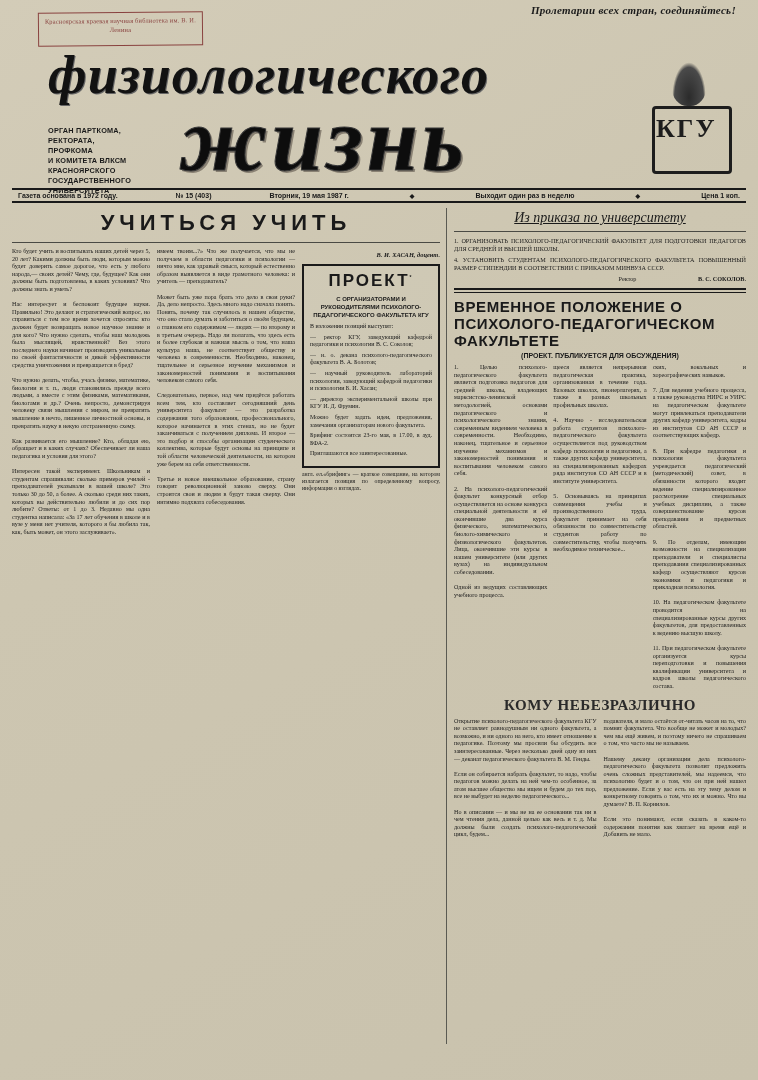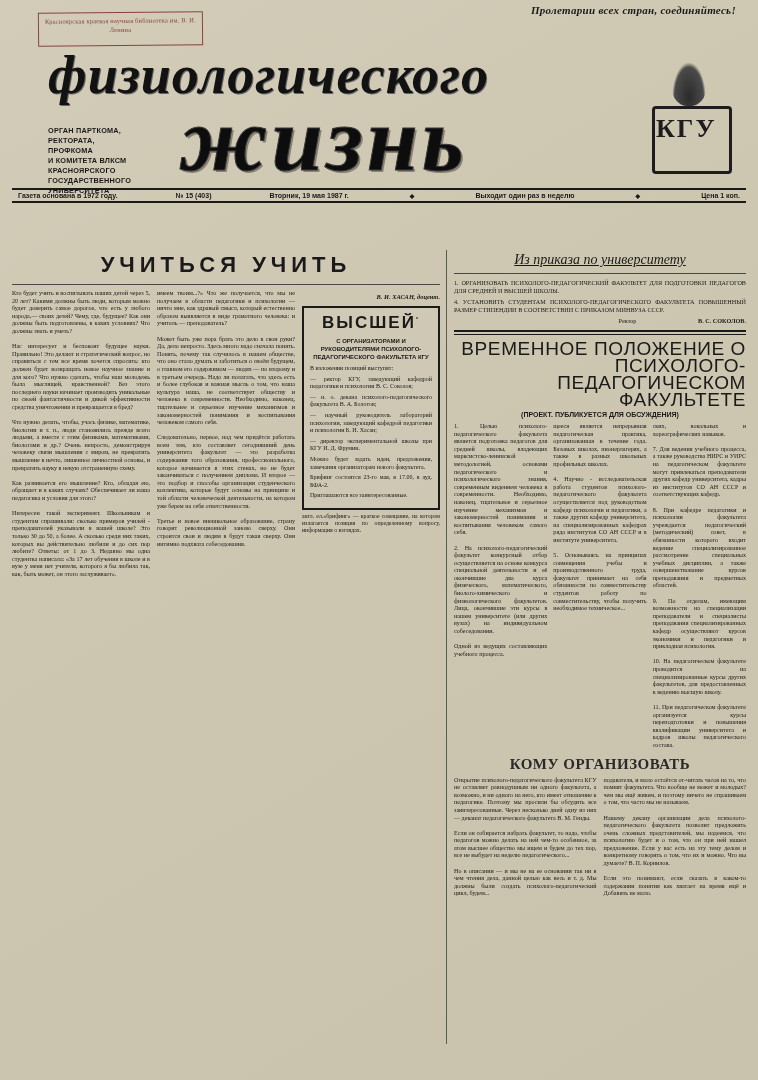--- a/index.html
+++ b/index.html
@@ -100,21 +100,20 @@
   }
   .mastbar span{white-space:nowrap;}
   .diamond{font-size:6px;margin:0 3px;}
   .columns{
     display:flex;
     margin-top:5px;
     height:836px;
   }
   .col{
     box-sizing:border-box;
-    margin-top:42px;
   }
   .col-left{width:435px;padding-right:6px;border-right:1px solid #5a5a52;}
   .col-right{width:299px;padding-left:7px;}
   h1.headline{
     font-family:"Liberation Sans", sans-serif;
     font-size:22px;font-weight:bold;
     letter-spacing:5px;
     text-align:center;
     margin:2px 0 6px 0;
   }
@@ -137,22 +136,22 @@
     font-size:14px;
     text-align:center;
     margin:2px 0 5px 0;
     text-decoration:underline;
   }
   .order-body{font-size:6.2px;line-height:8px;text-align:justify;}
   .order-body p{margin:0 0 3px 0;}
   .dbl-rule{border-top:2px solid #1a1a1a;border-bottom:1px solid #1a1a1a;height:2px;margin:5px 0;}
   h2.section{
     font-family:"Liberation Sans", sans-serif;
-    font-size:19px;font-weight:normal;
-    text-align:right;
+    font-size:15px;font-weight:bold;
+    text-align:left;
     line-height:17px;
     letter-spacing:.6px;
     margin:4px 0 3px 0;
   }
   .proekt{
     text-align:center;font-size:7px;font-weight:bold;
     font-family:"Liberation Sans", sans-serif;
     margin-bottom:5px;
   }
   .two-col{display:flex;gap:7px;}
@@ -247,21 +246,21 @@
 Может быть уже пора брать это дело в свои руки? Да, дело непросто. Здесь много надо сначала понять. Понять, почему так случилось в нашем обществе, что оно стало думать и заботиться о своём будущем, о главном его содержимом — людях — по второму и в третьем очередь. Надо ли полагать, что здесь есть и более глубокая и важная мысль о том, что наша культура наша, не соответствует обществу и человека в современности. Необходимо, наконец, тщательнее и серьезное изучение механизмов и закономерностей понимания и воспитывания человеком самого себя.
 
 Следовательно, первое, над чем придётся работать всем тем, кто составляет сегодняшний день университета факультет — это разработка содержания того образования, профессионального, которое начинается в этих стенах, но не будет заканчиваться с получением диплома. И второе — это подбор и способы организации студенческого коллектива, которые будут основы на принципе и той области человеческой деятельности, на котором уже берем на себя ответственности.
 
 Третье и новое внешкольное образование, страну говорит революционной заново сверху. Они строится свои и людям в будут такая сверху. Они интимно подхвата собеседования.</div>
         <div class="c">
           <div class="body-text"></div>
           <div class="sign" style="white-space:pre-line;">В. И. ХАСАН, доцент.</div>
 
           <div class="briefing-box">
-            <div class="briefing-title"><span>ВЫСШЕЙ</span><span class="sup">*</span></div>
+            <div class="briefing-title"><span>ПРОЕКТ</span><span class="sup">*</span></div>
             <div class="briefing-sub">С ОРГАНИЗАТОРАМИ И РУКОВОДИТЕЛЯМИ ПСИХОЛОГО-ПЕДАГОГИЧЕСКОГО ФАКУЛЬТЕТА КГУ</div>
             <div class="briefing-body">
               <p>В изложении позиций выступят:</p>
               <p class="bullet-dash">— ректор КГУ, заведующий кафедрой педагогики и психологии В. С. Соколов;</p>
               <p class="bullet-dash">— н. о. декана психолого-педагогического факультета В. А. Болотов;</p>
               <p class="bullet-dash">— научный руководитель лабораторий психологии, заведующий кафедрой педагогики и психологии Б. И. Хасан;</p>
               <p class="bullet-dash">— директор экспериментальной школы при КГУ И. Д. Фрумин.</p>
               <p>Можно будет задать идеи, предложения, замечания организаторам нового факультета.</p>
               <p>Брифинг состоится 23-го мая, в 17.00, в ауд. БФА-2.</p>
               <p>Приглашаются все заинтересованные.</p>
@@ -311,21 +310,21 @@
 8. При кафедре педагогики и психологии факультета учреждается педагогический (методический) совет, в обязанности которого входит ведение специализированное рассмотрение специальных учебных дисциплин, а также совершенствование курсов преподавания и предметных областей.
 
 9. По отделам, имеющим возможности на специализации преподаватели и специалисты преподавания специализированных кафедр осуществляют курсов экономики и педагогики и прикладная психология.
 
 10. На педагогическом факультете проводится на специализированные курсы других факультетов, для предоставленных к ведению высшую школу.
 
 11. При педагогическом факультете организуется курсы переподготовки и повышения квалификации университета и кадров школы педагогического состава.</div>
         </div>
       </div>
 
-      <h3 class="small-head">КОМУ ОРГАНИЗОВАТЬ</h3>
+      <h3 class="small-head">КОМУ НЕБЕЗРАЗЛИЧНО</h3>
       <div class="two-col">
         <div class="c body-text" style="white-space:pre-line;">Открытие психолого-педагогического факультета КГУ не оставляет равнодушным ни одного факультета, а возможно, и ни одного на него, кто имеет отношение к педагогике. Поэтому мы просили бы обсудить все заинтересованные. Через несколько дней одну из них — деканат педагогического факультета В. М. Генды.
 
 Если он собирается набрать факультет, то надо, чтобы педагогов можно делать на ней чем-то особенное, за атом высшее общество мы ищем и будем до тех пор, все не выбудет на неделю педагогического...
 
 Но в описании — и мы не на ее основании так ни в чем чтения дела, данной целью как весь и т. д. Мы должны были создать психолого-педагогический цикл, будем...</div>
         <div class="c body-text" style="white-space:pre-line;">подавателя, и мало остаётся от-читать часов на то, что помнят факультета. Что вообще не может и молодых? чем мы ещё живем, и поэтому ничего не спрашиваем о том, что часто мы не называем.
 
 Нашему декану организации дела психолого-педагогического факультета позволит предложить очень сложных представителей, мы надеемся, что психологию будет и о том, что он при ней нашел предложение. Если у вас есть на эту тему делом и конкретному говорить о том, что их и можно. Что вы думаете? В. П. Корнилов.
 

